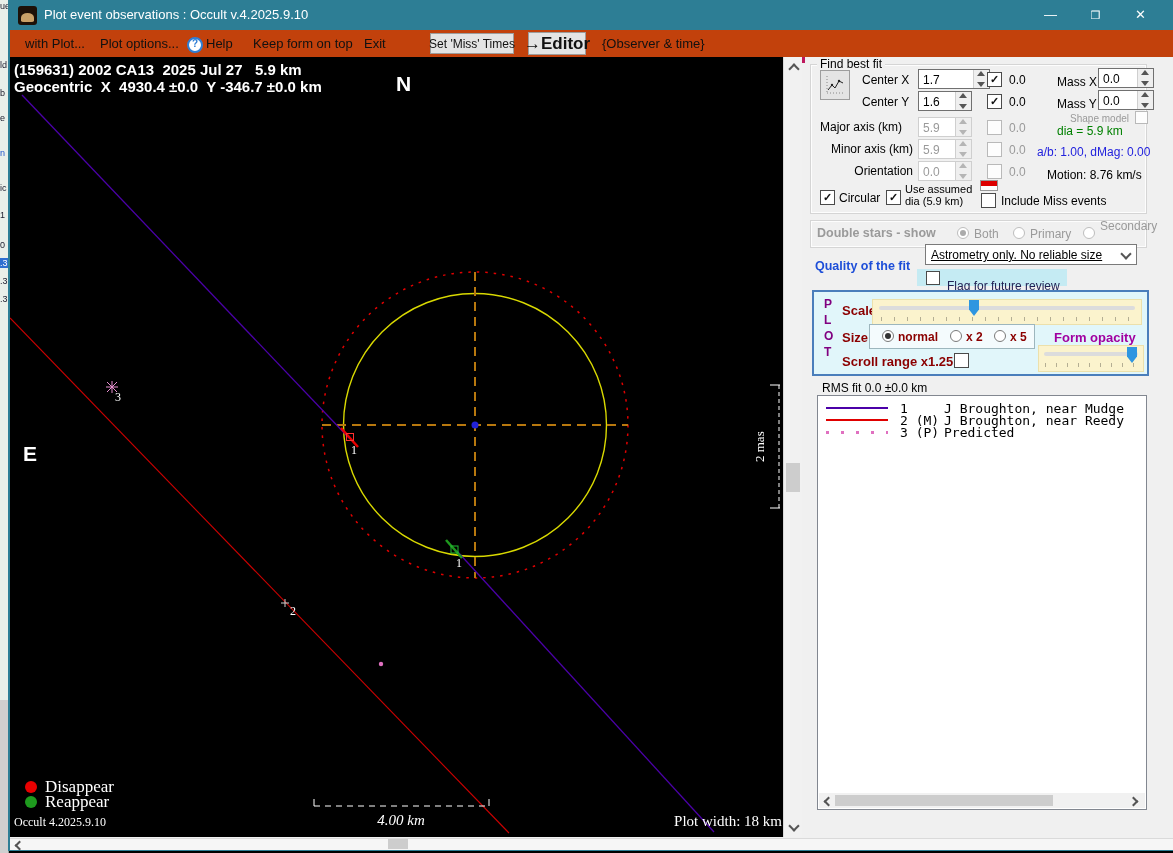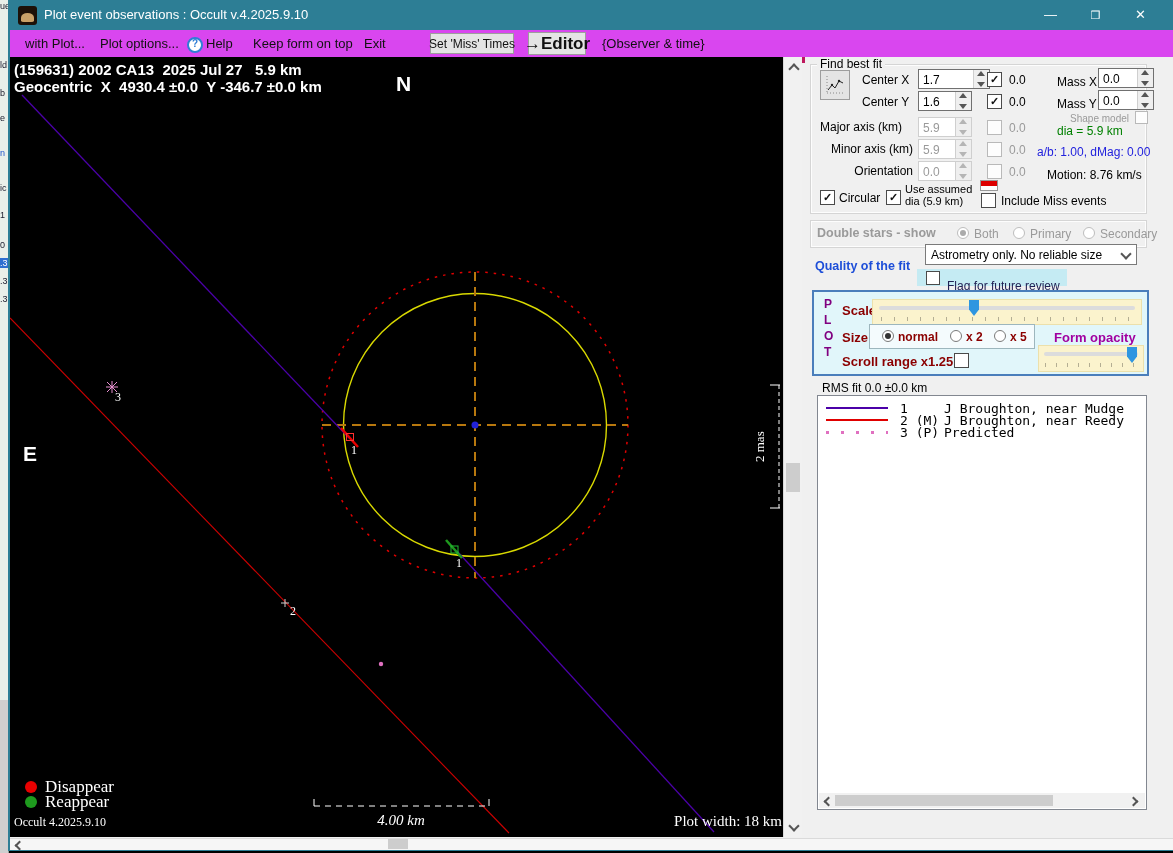--- a/index.html
+++ b/index.html
@@ -14,21 +14,21 @@
   #win{left:8px;top:0;width:1165px;height:851px;background:#f0f0f0;
        border-left:2px solid #2d7e95;border-bottom:2px solid #2d7e95;box-sizing:border-box;}
   
   #titlebar{left:0;top:0;right:0;height:30px;background:#2d7e95;}
   #appicon{left:8px;top:6px;width:19px;height:19px;background:#1d1108;border-radius:3px;}
   #appicon i{position:absolute;left:3px;bottom:3px;width:13px;height:9px;background:#c9a168;
              border-radius:60% 60% 25% 25%;}
   #wtitle{left:34px;top:0;line-height:30px;font-size:13px;color:#fff;}
   .tbtn{position:absolute;top:0;width:45px;height:30px;color:#fff;text-align:center;line-height:30px;font-size:13px;}
   
-  #menubar{left:0;top:30px;right:0;height:27px;background:#d946ef;border-bottom:6px solid #be185d;}
+  #menubar{left:0;top:30px;right:0;height:27px;background:#c2410c;border-bottom:6px solid #be185d;}
   .mitem{position:absolute;top:0;height:27px;line-height:27px;font-size:13px;color:#111;white-space:nowrap;}
   .mbtn{position:absolute;background:#e4e4e4;border:1px solid #9d9d9d;font-size:12px;color:#111;
         display:flex;align-items:center;justify-content:center;white-space:nowrap;box-sizing:border-box;}
   #helpicon{left:177px;top:7px;width:12px;height:12px;border:2px solid #2f7fd6;border-radius:50%;
             background:#fff;box-sizing:content-box;}
   #helpicon i{position:absolute;left:0;top:-1px;width:12px;text-align:center;font:bold 10px "Liberation Sans";color:#2f7fd6;font-style:normal;}
   
   #plot{left:0;top:57px;width:773px;height:780px;background:#000;overflow:hidden;}
   .ptxt{position:absolute;color:#fff;white-space:pre;}
   .serif{font-family:"Liberation Serif",serif;}
@@ -67,21 +67,21 @@
   .magenta{color:#a000a0;}
   .purple{color:#800080;}
   .sltrack{position:absolute;background:#fbf3cd;border:1px solid #ece0ab;}
   .groove{position:absolute;height:4px;background:#dcdcdc;border-radius:2px;}
   .ticks{position:absolute;height:4px;background-image:repeating-linear-gradient(90deg,#b4ae93 0 1px,transparent 1px 13px);}
   .sl-thumb{position:absolute;width:10px;height:16px;background:#2f96e0;
             clip-path:polygon(0 0,100% 0,100% 60%,50% 100%,0 60%);}
   #sizebox{position:absolute;left:55px;top:32px;width:166px;height:25px;background:#f4fbfd;border:1px solid #9db6bd;box-sizing:border-box;}
   
   #qualdd{position:absolute;left:120px;top:187px;width:212px;height:21px;background:#fff;border:1px solid #7a7a7a;box-sizing:border-box;}
-  #qualdd .val{position:absolute;left:5px;top:3px;font-size:12px;}
+  #qualdd .val{position:absolute;left:5px;top:3px;font-size:12px;text-decoration:underline;}
   #flagbox{position:absolute;left:112px;top:212px;width:150px;height:17px;background:#c5ebf3;}
   
   #listbox{position:absolute;left:12px;top:338px;width:330px;height:415px;background:#fff;border:1px solid #828790;box-sizing:border-box;}
   .lb-row{position:absolute;left:8px;height:12px;display:flex;align-items:center;}
   .sw{width:62px;margin-right:12px;}
   .sw1{border-top:2px solid #4b00a8;}
   .sw2{border-top:2px solid #e00000;}
   .sw3{height:3px;background-image:repeating-linear-gradient(90deg,#e070c0 0 3px,transparent 3px 15px);}
   .mono{font:13px "DejaVu Sans Mono",monospace;color:#000;white-space:pre;}
   .lb-id{width:44px;}
@@ -311,21 +311,21 @@
     <span class="cb" style="left:176px;top:136px"></span>
     <div class="lbl" style="left:196px;top:137px">Include Miss events</div>
 
     <div class="group" style="left:5px;top:163px;width:335px;height:26px"></div>
     <div class="lbl b gray" style="left:12px;top:169px;font-size:12.5px">Double stars - show</div>
     <span class="radio dis sel" style="left:152px;top:170px"></span>
     <div class="lbl gray" style="left:169px;top:170px">Both</div>
     <span class="radio dis" style="left:208px;top:170px"></span>
     <div class="lbl gray" style="left:225px;top:170px">Primary</div>
     <span class="radio dis" style="left:278px;top:170px"></span>
-    <div class="lbl gray" style="left:295px;top:170px">Secondary</div>
+    <div class="lbl gray" style="left:295px;top:162px">Secondary</div>
 
     <div class="lbl b" style="left:10px;top:202px;color:#1d4ed8;font-size:12.5px">Quality of the fit</div>
     <div id="qualdd">
       <span class="val">Astrometry only. No reliable size</span>
       <span class="chev" style="right:6px;top:5px;border-color:#555;transform:rotate(225deg)"></span>
     </div>
     <div id="flagbox"></div>
     <span class="cb" style="left:121px;top:214px;width:12px;height:12px"></span>
     <div class="lbl" style="left:142px;top:222px;color:#222255">Flag for future review</div>
 

